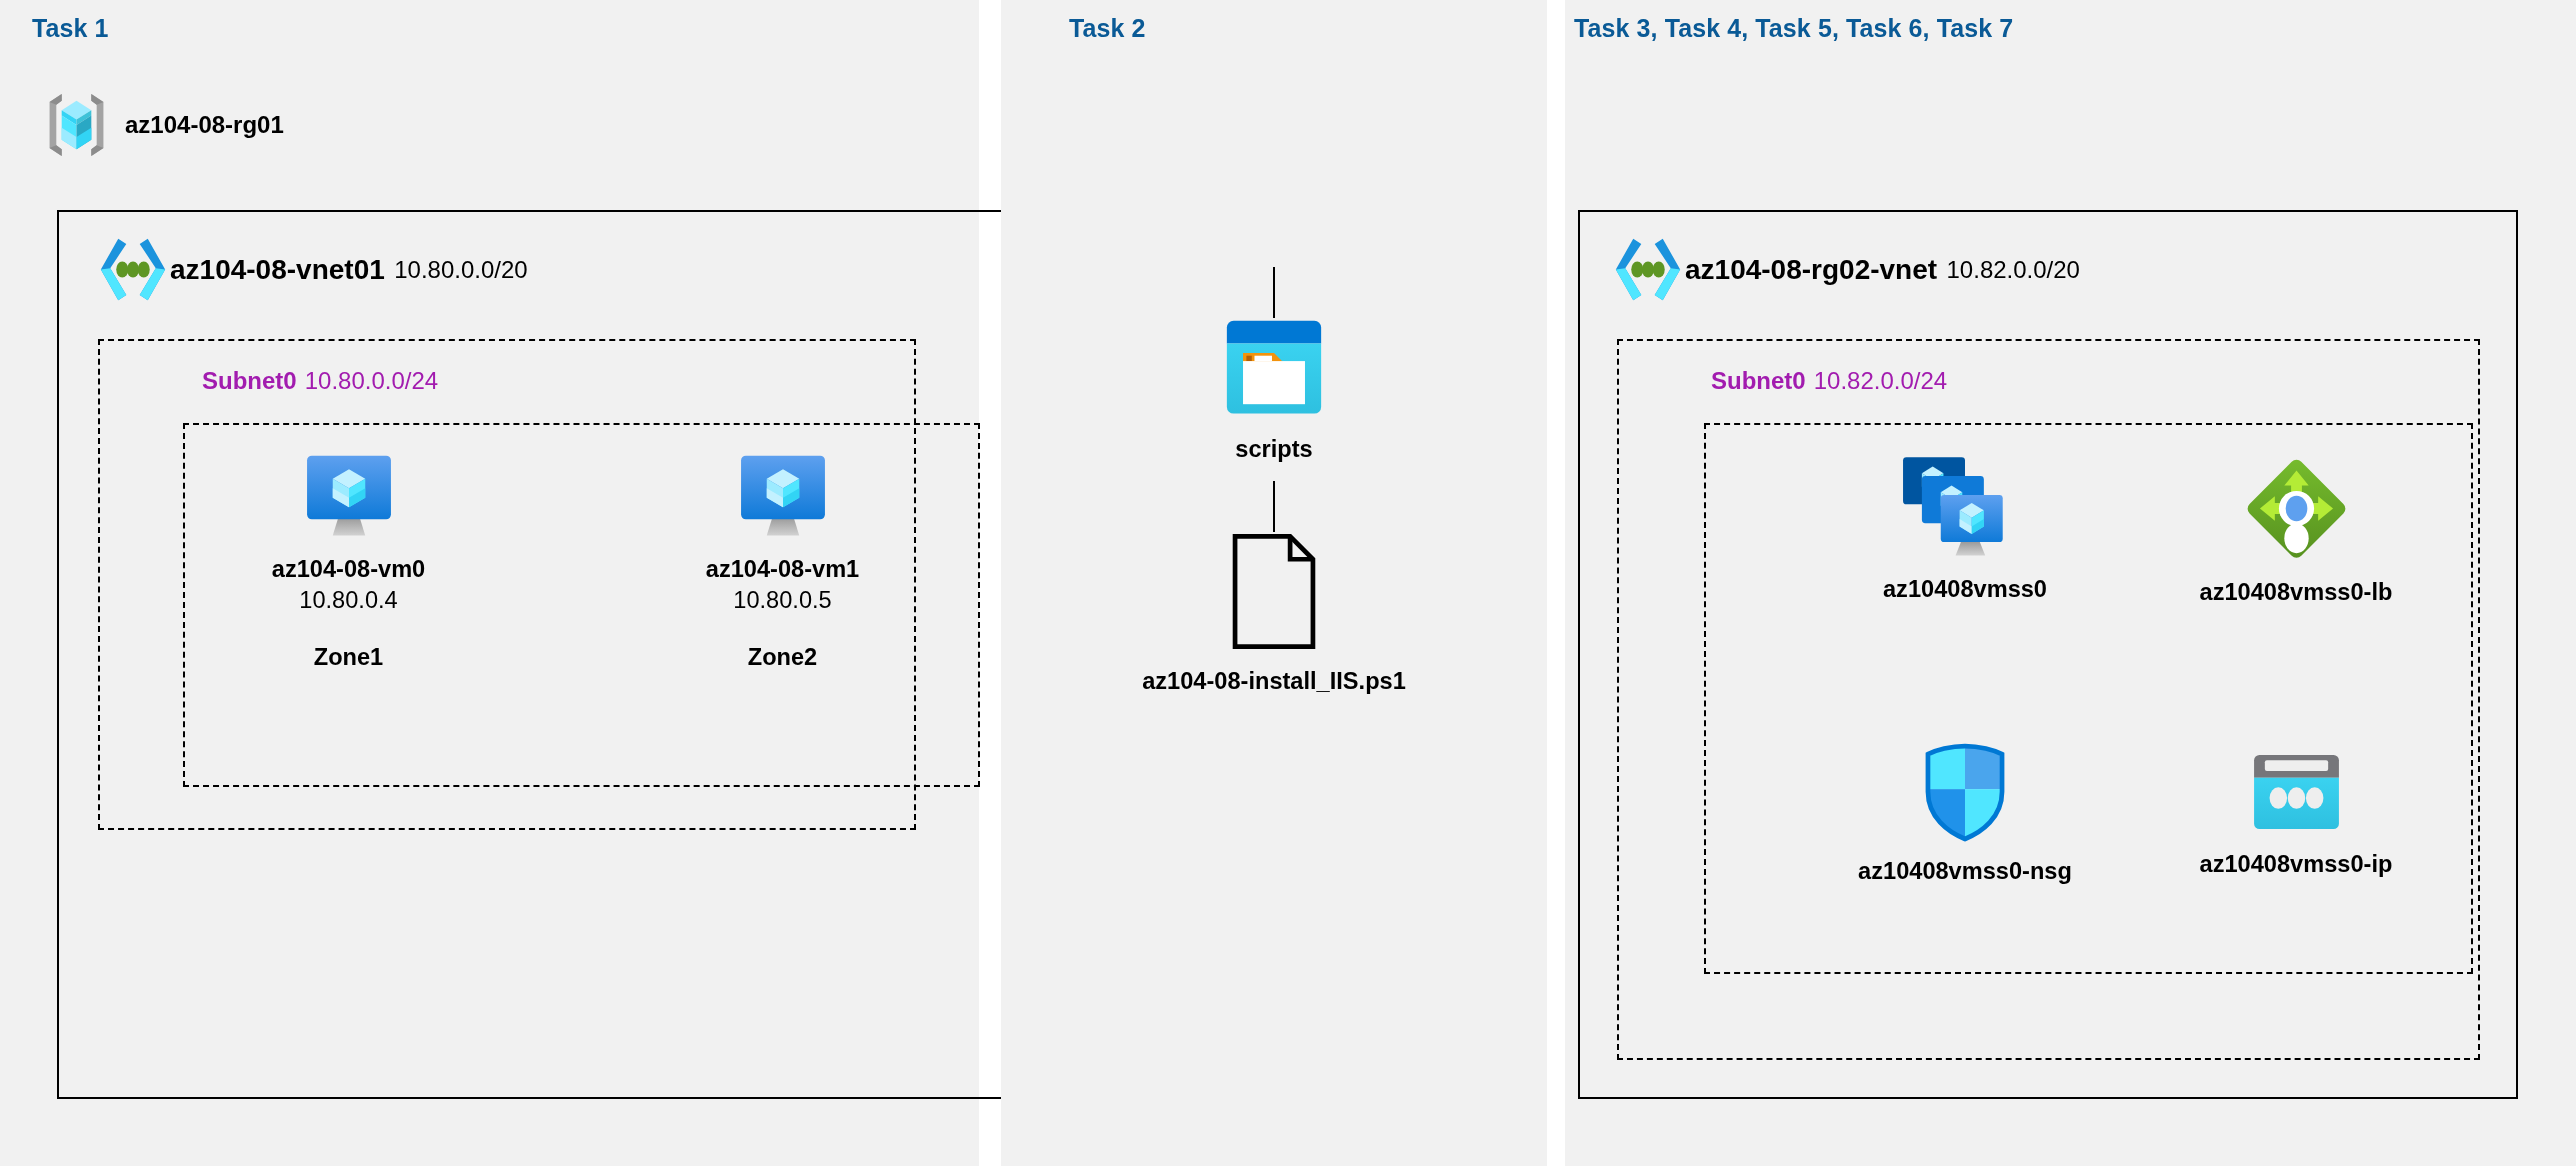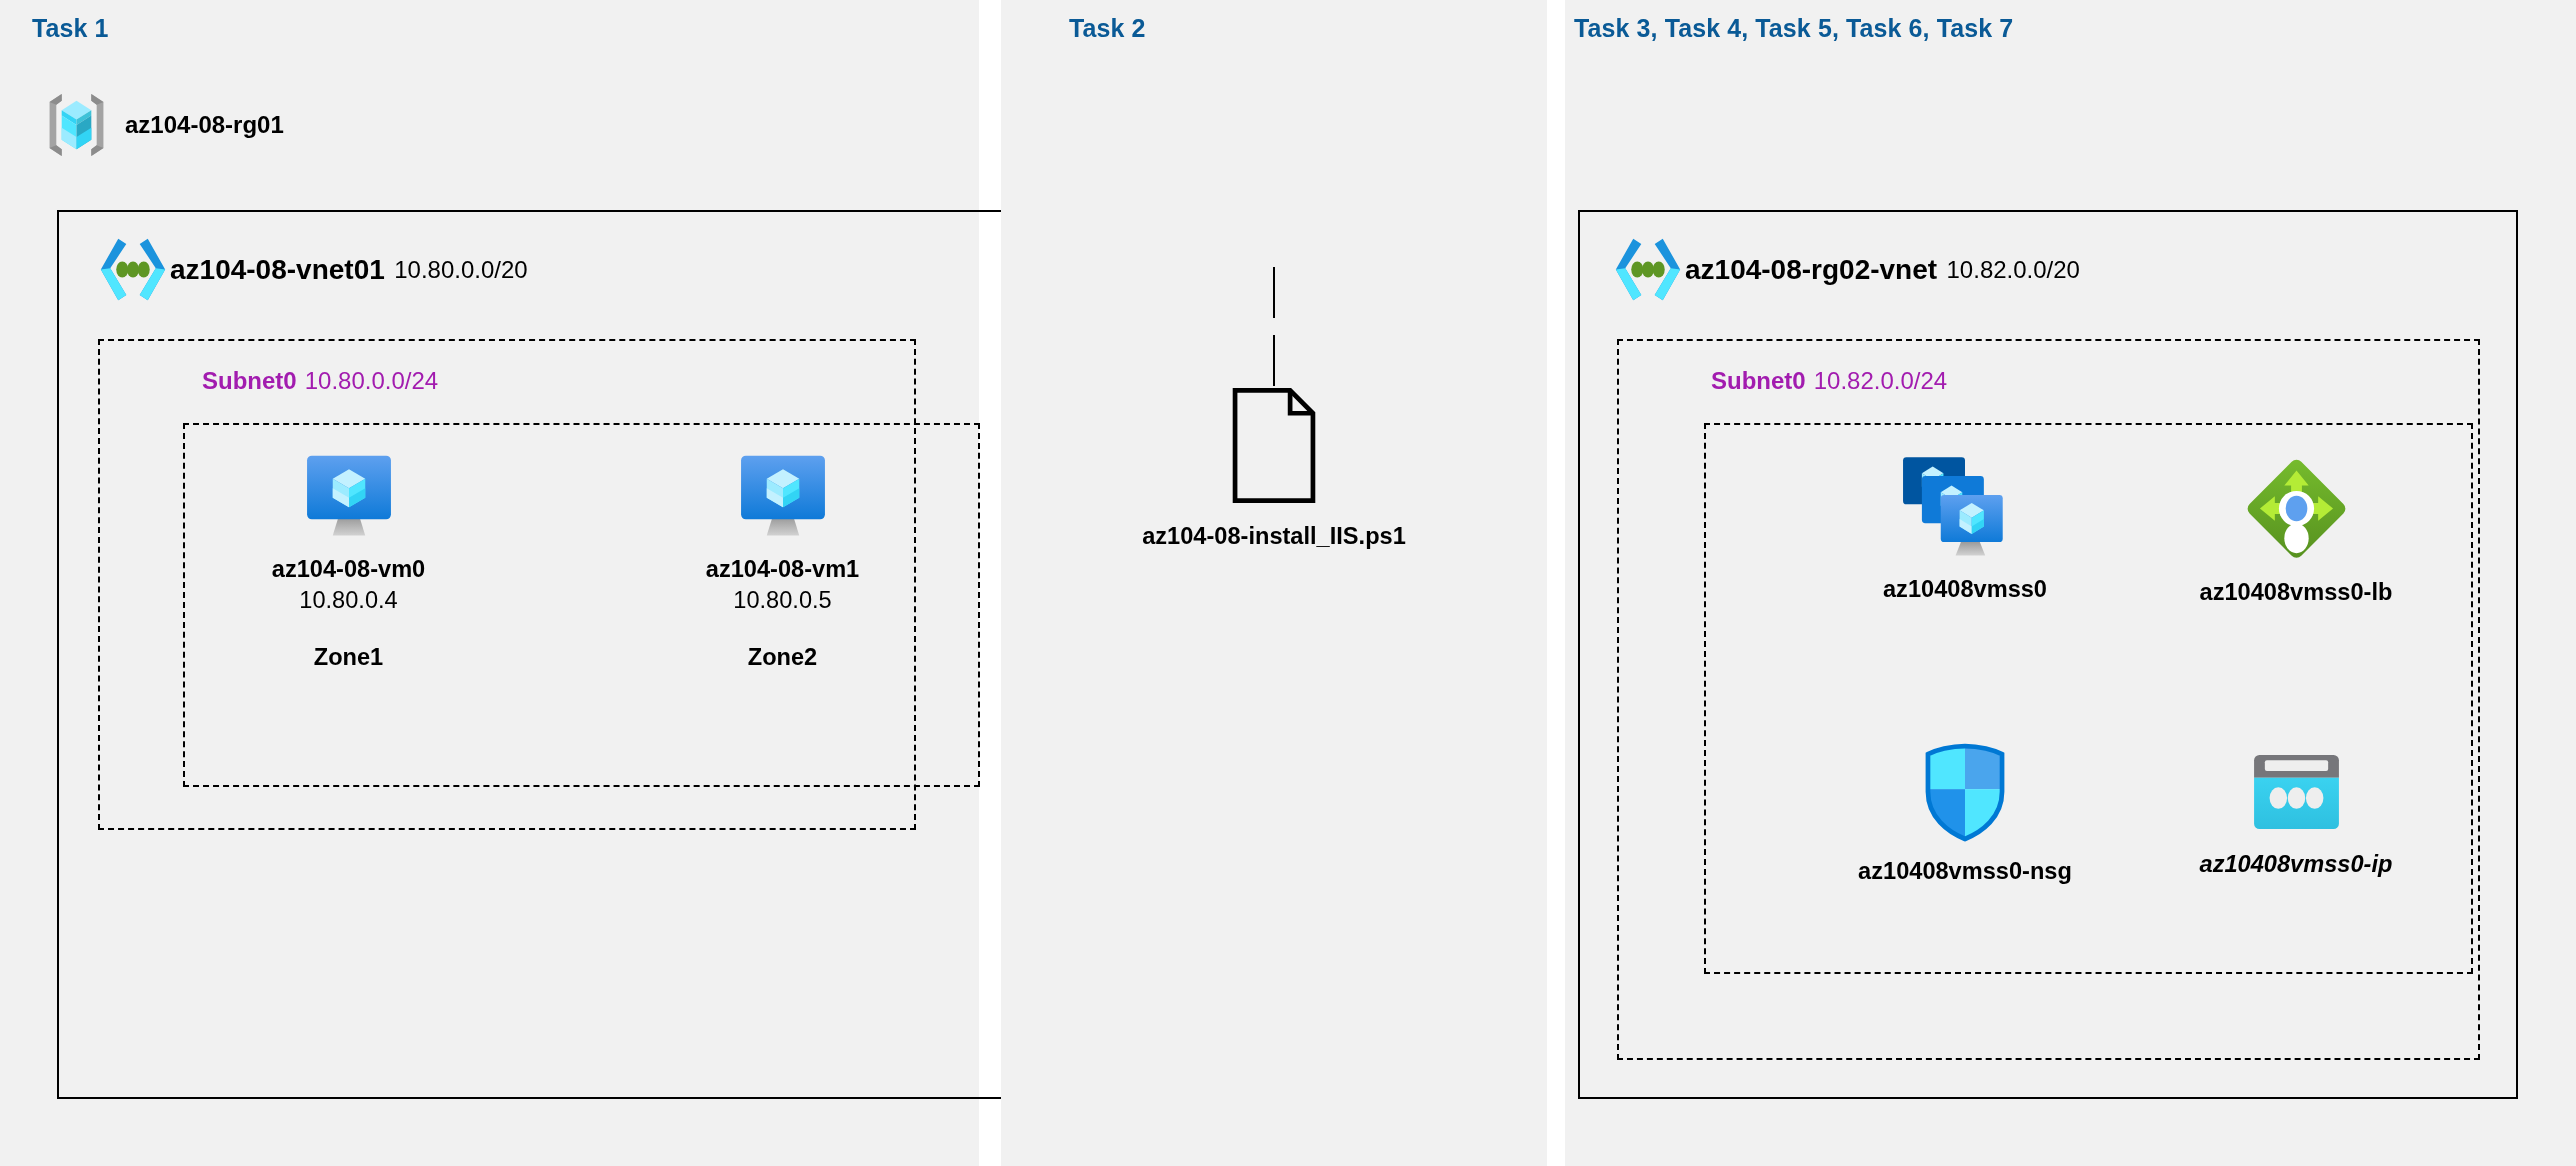--- a/index.html
+++ b/index.html
@@ -151,21 +151,21 @@
     white-space: nowrap;
     margin-top: 30px;
   }
 
   #vm0-node { left: 227px; top: 453px; width: 243px; }
   #vm1-node { left: 661px; top: 453px; width: 243px; }
 
   #vmss0-node    { left: 1820px;  top: 453px;  width: 290px; }
   #vmsslb-node   { left: 2151px;  top: 453px;  width: 290px; }
   #vmssnsg-node  { left: 1820px;  top: 742px; width: 290px; }
-  #vmssip-node   { left: 2151px;  top: 752px; width: 290px; font-style: italic; }
+  #vmssip-node   { left: 2151px;  top: 752px; width: 290px; }
 
   
   #task2-stack {
     position: absolute;
     left: 1001px;
     top: 249px;
     width: 546px;
     display: flex;
     flex-direction: column;
     align-items: center;
@@ -327,20 +327,39 @@
 
   <div class="panel" id="panel-task2"></div>
 
   <div class="task-header" id="task2-header">Task 2</div>
 
   <div id="task2-stack">
 
 
     <div class="connector" id="conn-1"></div>
 
+    <div class="node" style="position:relative;left:0;top:0;">
+      <div class="icon-container">
+        <svg width="100" height="101" viewBox="0 0 148 150">
+          <defs>
+            <linearGradient id="cgrad" x1="0" y1="0" x2="0" y2="1">
+              <stop offset="0%" stop-color="#3ad2f0"></stop>
+              <stop offset="100%" stop-color="#2ec0e0"></stop>
+            </linearGradient>
+          </defs>
+          <path d="M4 14 a10 10 0 0 1 10 -10 h120 a10 10 0 0 1 10 10 v24 h-140 z" fill="#0078d4"></path>
+          <path d="M4 38 h140 v94 a10 10 0 0 1 -10 10 h-120 a10 10 0 0 1 -10 -10 z" fill="url(#cgrad)"></path>
+          <path d="M28 52 h46 l14 14 h-60 z" fill="#f2930d"></path>
+          <rect x="33" y="56" width="8" height="8" fill="#b35f06"></rect>
+          <rect x="45" y="56" width="26" height="8" fill="#ffffff"></rect>
+          <rect x="28" y="64" width="92" height="64" fill="#ffffff"></rect>
+        </svg>
+      </div>
+      <div class="node-title">scripts</div>
+    </div>
 
     <div class="connector" id="conn-2"></div>
 
     <div class="node" style="position:relative;left:0;top:0;">
       <div class="icon-file">
         <svg width="94" height="119" viewBox="0 0 140 176">
           <path d="M12 6 L94 6 L128 40 L128 170 L12 170 Z" fill="none" stroke="#000000" stroke-width="7"></path>
           <path d="M94 6 L94 40 L128 40" fill="none" stroke="#000000" stroke-width="7"></path>
         </svg>
       </div>

